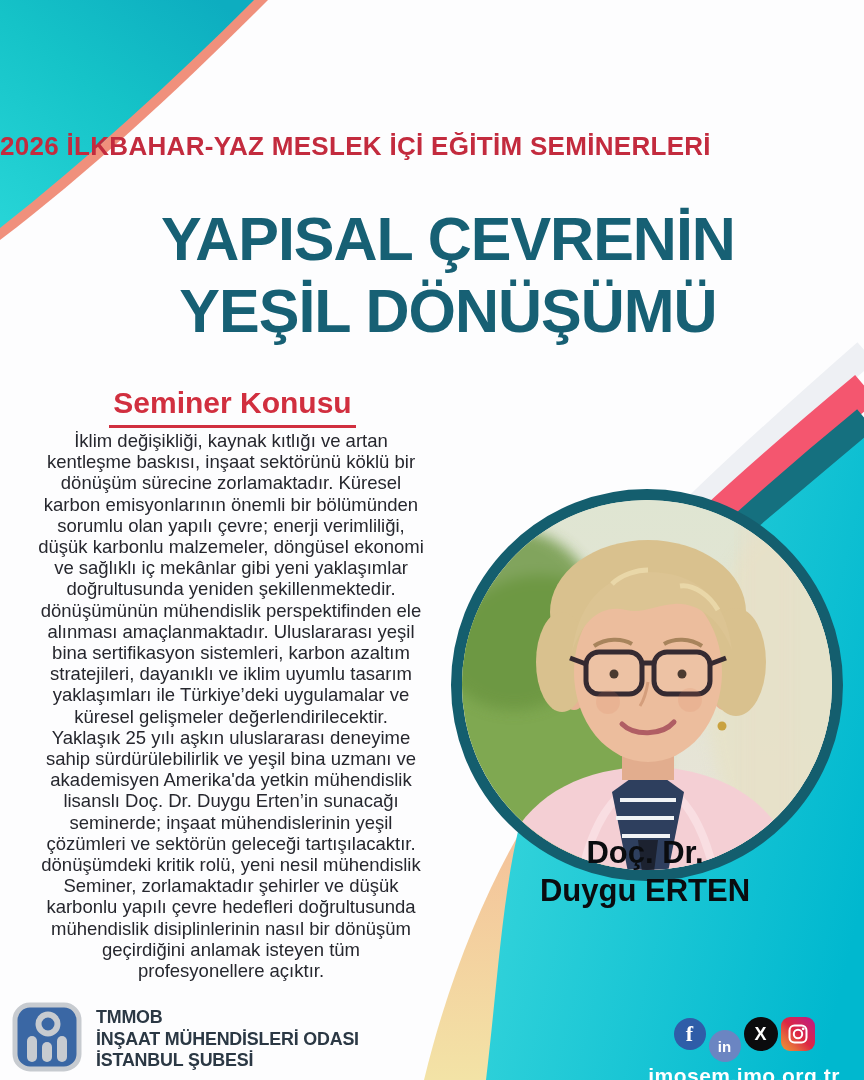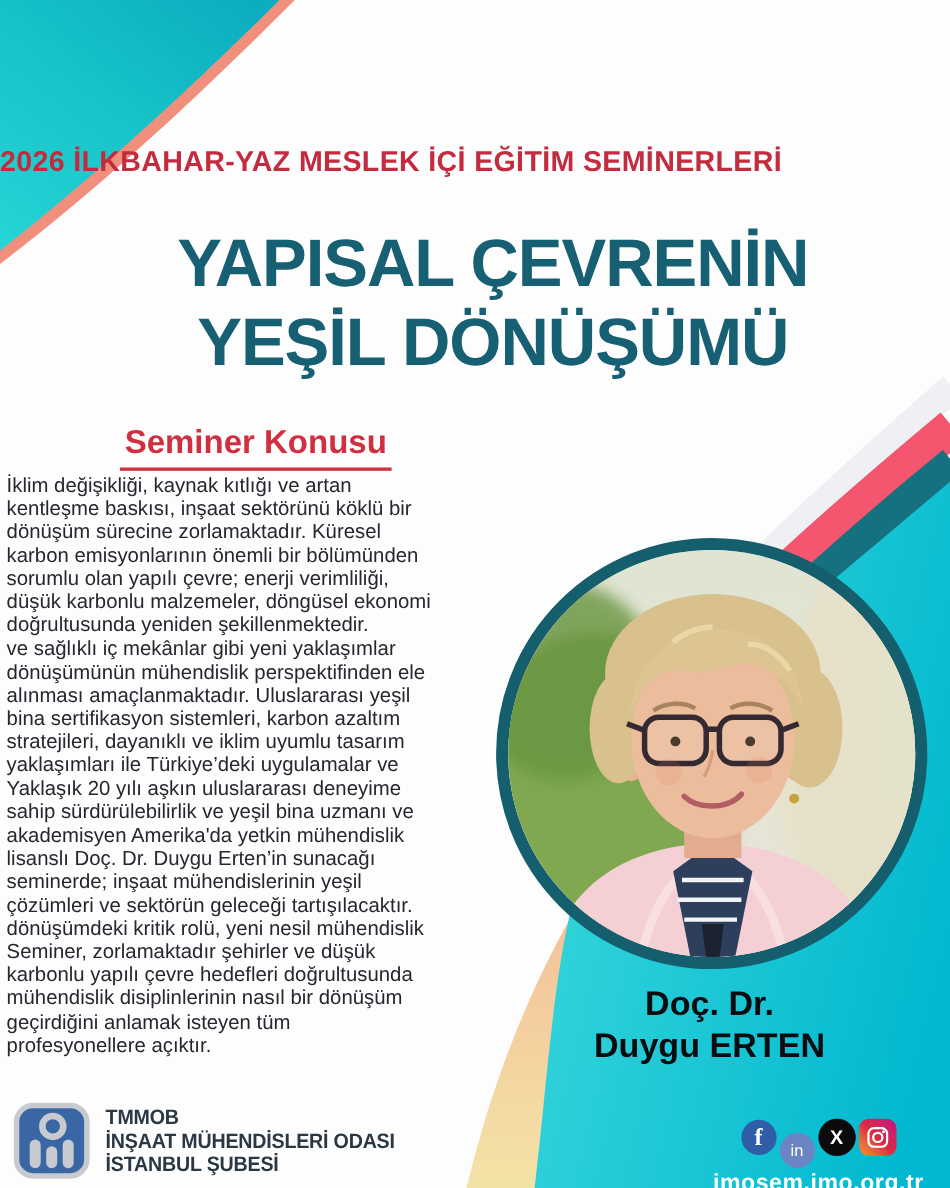--- a/index.html
+++ b/index.html
@@ -22,52 +22,52 @@
   .section-heading{
     position:absolute;left:90px;top:386px;width:285px;text-align:center;
     font-size:30px;font-weight:bold;color:var(--accent-red2);
   }
   .section-heading .underline-wrap{
     display:inline-block;padding:0 4px 5px 4px;border-bottom:3px solid var(--accent-red2);
   }
   .body-text{
     position:absolute;left:6px;top:430px;width:450px;
     font-size:18.5px;line-height:21.2px;font-weight:500;
-    color:var(--body-ink);text-align:left;
+    color:var(--body-ink);text-align:center;
   }
   .body-text .line{white-space:nowrap;}
 
   .photo-circle{
     position:absolute;left:451px;top:489px;width:392px;height:392px;
     box-sizing:border-box;border:11px solid #145e6e;border-radius:50%;
     overflow:hidden;background:#dfe3d4;z-index:4;
   }
   .speaker-name{
-    position:absolute;left:470px;top:894px;width:350px;text-align:center;
+    position:absolute;left:470px;top:834px;width:350px;text-align:center;
     font-size:31px;line-height:38px;font-weight:bold;color:#0a0c0f;z-index:5;
   }
 
   .org-block{position:absolute;left:12px;top:1002px;z-index:5;display:flex;align-items:flex-start;}
   .org-logo{width:70px;height:70px;flex:0 0 auto;}
   .org-lines{
     margin-left:14px;margin-top:4px;
     font-size:19px;line-height:21.5px;font-weight:bold;color:#2b3844;
     letter-spacing:-0.2px;transform:scaleX(.94);transform-origin:left top;
   }
 
   .social-row{
     position:absolute;left:652px;top:1006px;width:184px;display:flex;
     justify-content:center;align-items:center;gap:3px;z-index:5;
   }
   .icon-badge{
     width:32px;height:32px;border-radius:50%;display:flex;
     align-items:center;justify-content:center;color:#fff;flex:0 0 auto;
   }
   .icon-facebook{background:#2f5da8;font-family:"Liberation Serif","DejaVu Serif",serif;font-weight:bold;font-size:22px;}
-  .icon-linkedin{background:#6b85c2;font-weight:normal;font-size:15px;margin-top:24px;}
+  .icon-linkedin{background:#6b85c2;font-weight:bold;font-size:15px;margin-top:24px;}
   .icon-x{background:#0b0b0d;font-weight:bold;font-size:18px;width:34px;height:34px;}
   .icon-instagram{
     width:34px;height:34px;border-radius:9px;
     background:linear-gradient(45deg,#f09433 0%,#e6683c 25%,#dc2743 50%,#cc2366 75%,#bc1888 100%);
     display:flex;align-items:center;justify-content:center;flex:0 0 auto;
   }
   .website{
     position:absolute;left:630px;top:1044px;width:228px;text-align:center;
     font-size:21px;font-weight:bold;color:#ffffff;letter-spacing:.5px;z-index:5;margin-top:20px;
   }
@@ -115,28 +115,29 @@
     <span class="underline-wrap">Seminer Konusu</span>
   </div>
 
   <div class="body-text" id="body-lines">
       <div class="line">İklim değişikliği, kaynak kıtlığı ve artan</div>
       <div class="line">kentleşme baskısı, inşaat sektörünü köklü bir</div>
       <div class="line">dönüşüm sürecine zorlamaktadır. Küresel</div>
       <div class="line">karbon emisyonlarının önemli bir bölümünden</div>
       <div class="line">sorumlu olan yapılı çevre; enerji verimliliği,</div>
       <div class="line">düşük karbonlu malzemeler, döngüsel ekonomi</div>
+      <div class="line">ve sağlıklı iç mekânlar gibi yeni yaklaşımlar</div>
       <div class="line">doğrultusunda yeniden şekillenmektedir.</div>
-      <div class="line">ve sağlıklı iç mekânlar gibi yeni yaklaşımlar</div>
       <div class="line">dönüşümünün mühendislik perspektifinden ele</div>
       <div class="line">alınması amaçlanmaktadır. Uluslararası yeşil</div>
       <div class="line">bina sertifikasyon sistemleri, karbon azaltım</div>
       <div class="line">stratejileri, dayanıklı ve iklim uyumlu tasarım</div>
       <div class="line">yaklaşımları ile Türkiye’deki uygulamalar ve</div>
-      <div class="line">Yaklaşık 20 yılı aşkın uluslararası deneyime</div>
+      <div class="line">küresel gelişmeler değerlendirilecektir.</div>
+      <div class="line">Yaklaşık 25 yılı aşkın uluslararası deneyime</div>
       <div class="line">sahip sürdürülebilirlik ve yeşil bina uzmanı ve</div>
       <div class="line">akademisyen Amerika'da yetkin mühendislik</div>
       <div class="line">lisanslı Doç. Dr. Duygu Erten’in sunacağı</div>
       <div class="line">seminerde; inşaat mühendislerinin yeşil</div>
       <div class="line">çözümleri ve sektörün geleceği tartışılacaktır.</div>
       <div class="line">dönüşümdeki kritik rolü, yeni nesil mühendislik</div>
       <div class="line">Seminer, zorlamaktadır şehirler ve düşük</div>
       <div class="line">karbonlu yapılı çevre hedefleri doğrultusunda</div>
       <div class="line">mühendislik disiplinlerinin nasıl bir dönüşüm</div>
       <div class="line">geçirdiğini anlamak isteyen tüm</div>

